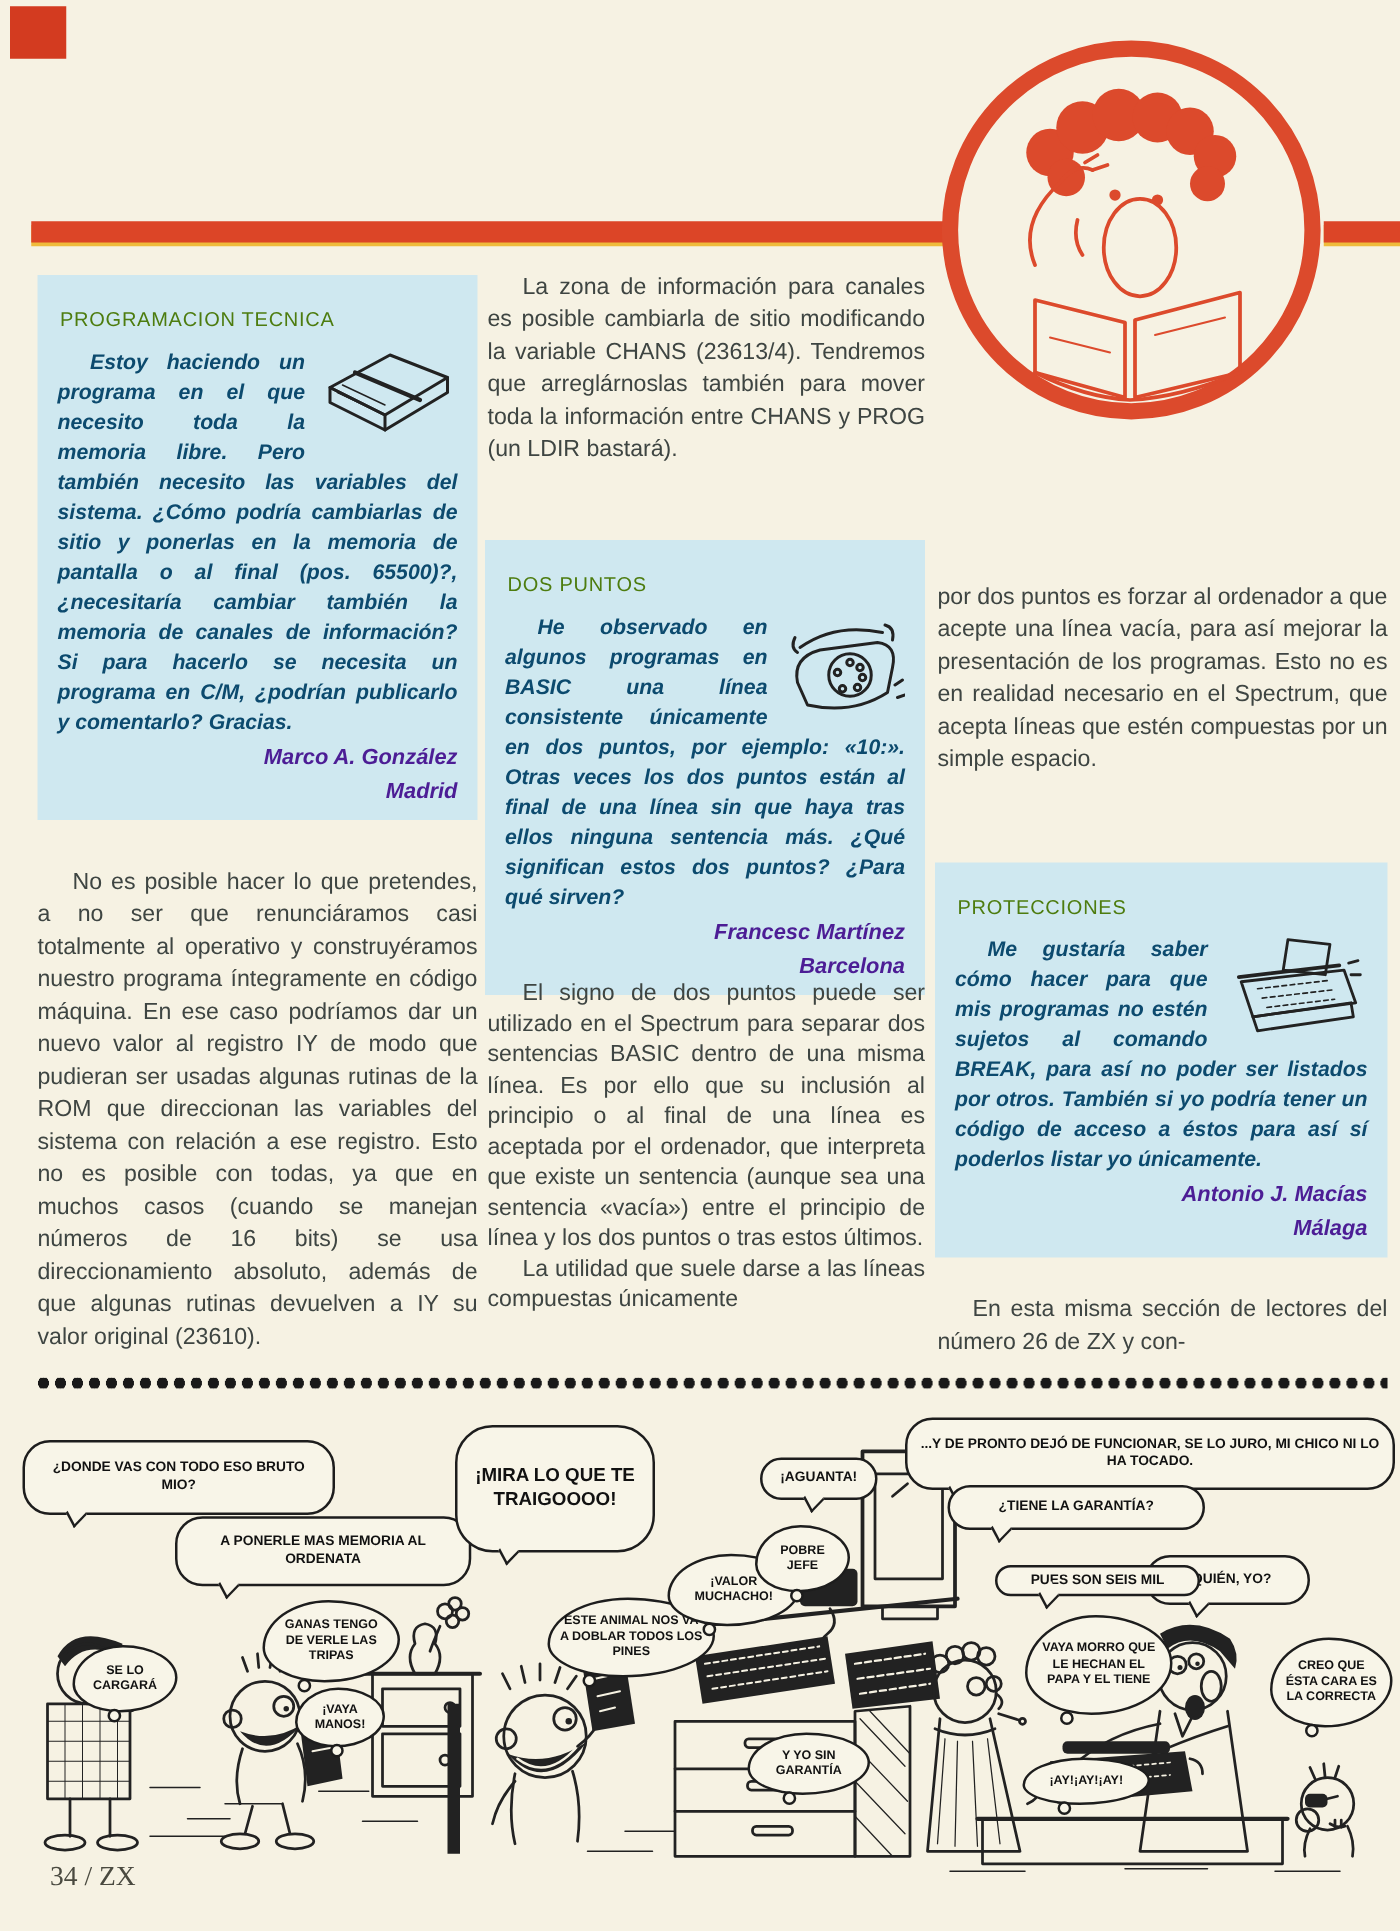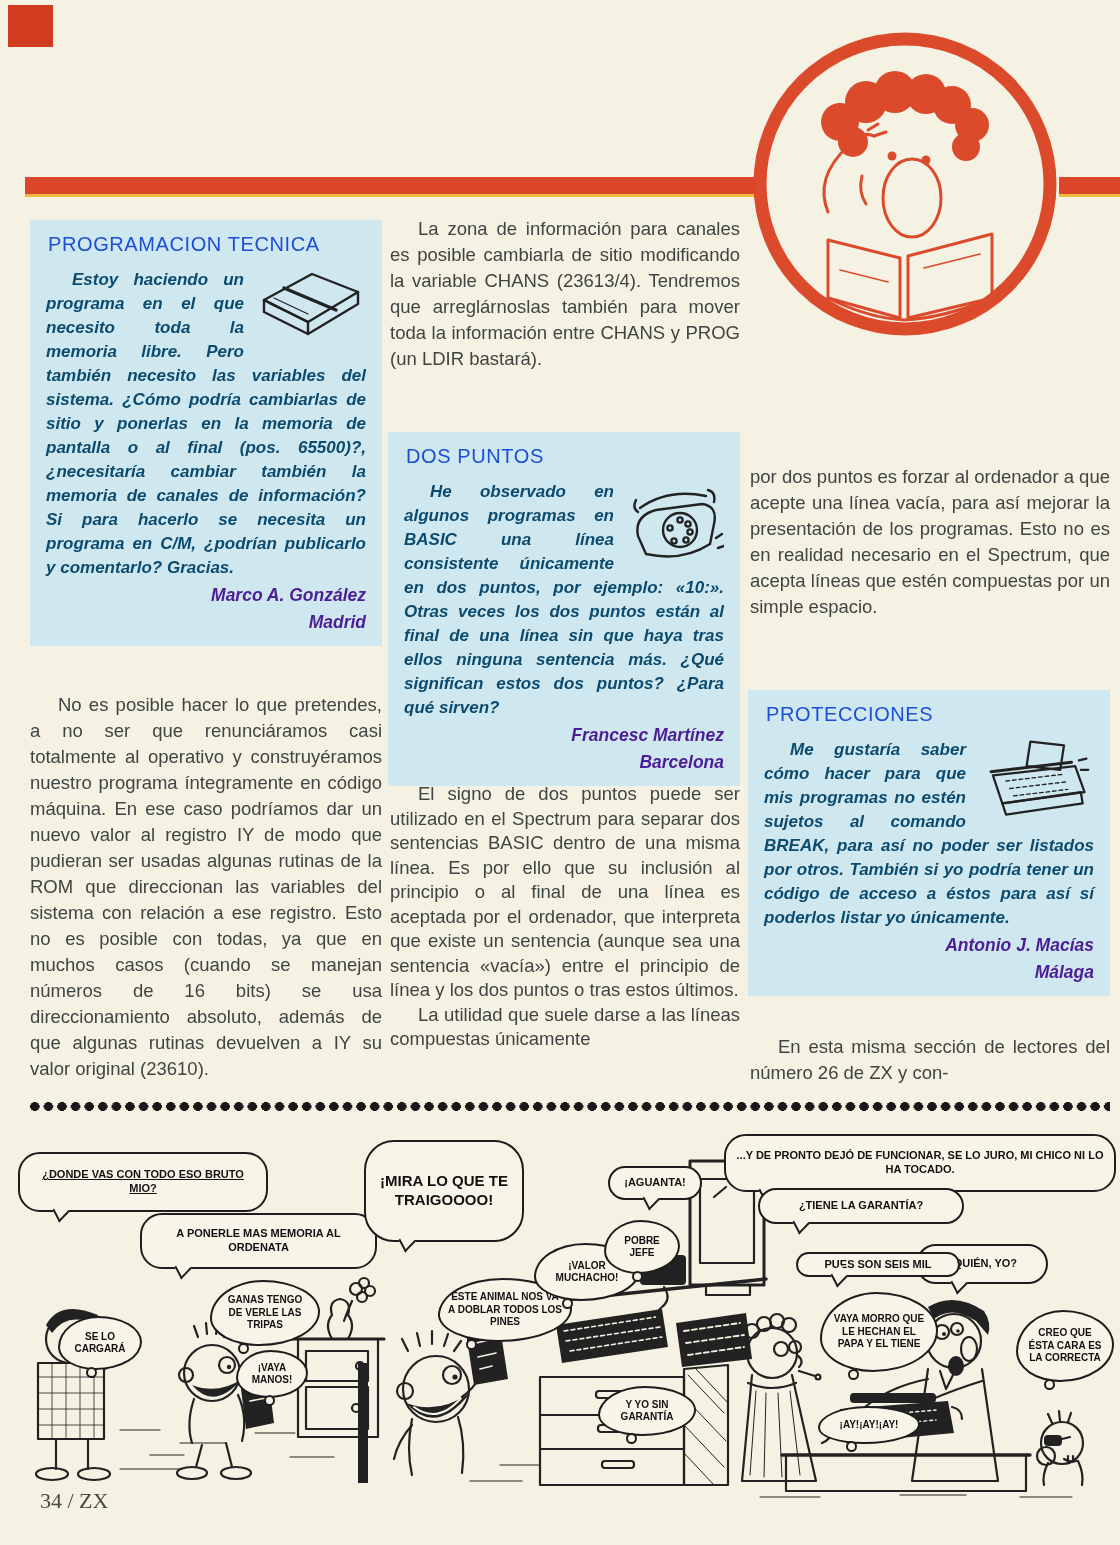--- a/index.html
+++ b/index.html
@@ -12,21 +12,21 @@
   .corner-mark{position:absolute;left:8px;top:5px;width:45px;height:42px;background:#d33b20;}
   .redbar{position:absolute;top:177px;height:17px;background:#dc4527;box-shadow:0 3px 0 0 #efbb3c;}
   #redbar-left{left:25px;width:731px;}
   #redbar-right{left:1059px;width:61px;}
   #logo{position:absolute;left:740px;top:26px;width:330px;height:316px;}
   
   .letter-block{position:absolute;background:#cfe8f0;padding:13px 16px 12px;box-sizing:border-box;}
   #block1{left:30px;top:220px;width:352px;}
   #block2{left:388px;top:432px;width:352px;}
   #block3{left:748px;top:690px;width:362px;}
-  .letter-heading{font-size:20px;font-weight:400;letter-spacing:.6px;color:#1d4ed8;margin:0 0 12px 2px;}
+  .letter-heading{font-size:16px;font-weight:400;letter-spacing:.6px;color:#4d7c0f;margin:15px 0 12px 2px;}
   .letter-body{font-style:italic;font-weight:700;font-size:17px;line-height:24px;color:#0c4a6e;
     text-align:justify;margin:0;text-indent:26px;}
   .sig{font-style:italic;font-weight:700;font-size:17.5px;line-height:23px;color:#4c1d95;text-align:right;margin:4px 0 0;}
   .icon-float{float:right;margin:0 0 4px 10px;}
   
   .response{position:absolute;}
   .response p{font-size:18.5px;line-height:26px;color:#3e4542;text-align:justify;margin:0;text-indent:28px;}
   .response.tight p{line-height:24.5px;}
   #resp1{left:30px;top:692px;width:352px;}
   #resp2intro{left:390px;top:216px;width:350px;}
@@ -42,21 +42,21 @@
   .bubble,.thought{position:absolute;z-index:3;background:#f8f5e8;border:2.4px solid #1d1d1d;
     display:flex;align-items:center;justify-content:center;text-align:center;
     font-weight:700;font-size:11px;line-height:1.25;color:#111;padding:6px 8px;box-sizing:border-box;}
   .bubble{border-radius:22px;}
   .bubble::after{content:'';position:absolute;bottom:-8px;left:34px;width:12px;height:12px;background:#f8f5e8;
     border-right:2.4px solid #1d1d1d;border-bottom:2.4px solid #1d1d1d;transform:rotate(62deg) skewX(18deg);}
   .thought{border-radius:48% 52% 55% 45% / 58% 48% 52% 42%;font-size:10px;border-width:2px;}
   .thought::after{content:'';position:absolute;bottom:-10px;left:26px;width:7px;height:7px;border-radius:50%;
     background:#f8f5e8;border:2px solid #1d1d1d;}
   .big{font-size:15px;border-radius:30px;}
-  #cb1{left:18px;top:1152px;width:250px;height:60px;text-decoration:underline;}
+  #cb1{left:18px;top:1152px;width:250px;height:60px;}
   #cb2{left:140px;top:1213px;width:237px;height:56px;}
   #cb3{left:58px;top:1316px;width:84px;height:54px;}
   #cb4{left:210px;top:1280px;width:110px;height:66px;}
   #cb5{left:236px;top:1350px;width:72px;height:48px;}
   #cb6{left:364px;top:1140px;width:160px;height:102px;}
   #cb7{left:438px;top:1278px;width:134px;height:64px;}
   #cb8{left:534px;top:1243px;width:106px;height:58px;}
   #cb9{left:604px;top:1220px;width:76px;height:54px;}
   #cb10{left:608px;top:1166px;width:94px;height:34px;}
   #cb11{left:598px;top:1386px;width:98px;height:50px;}

